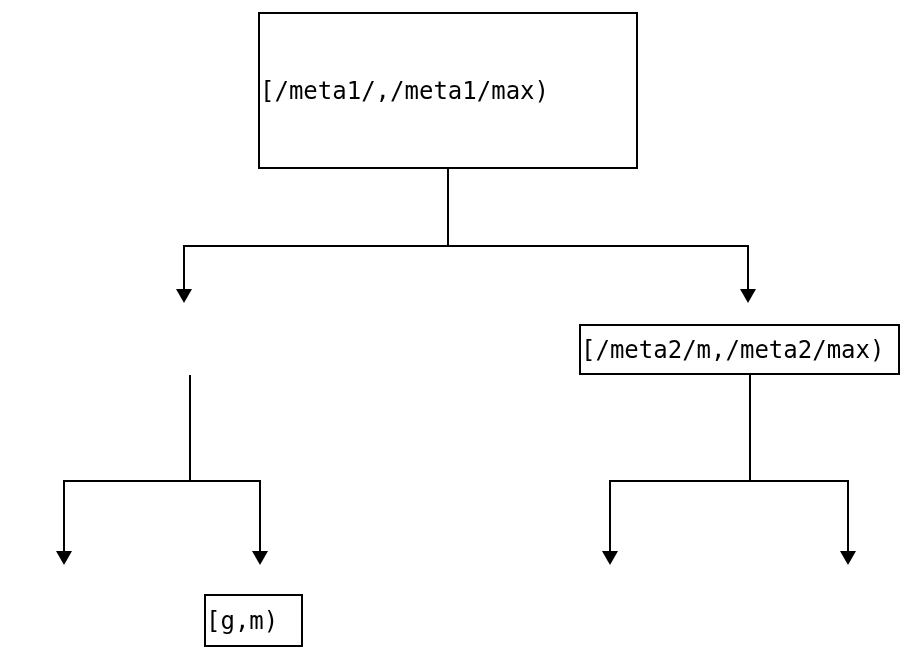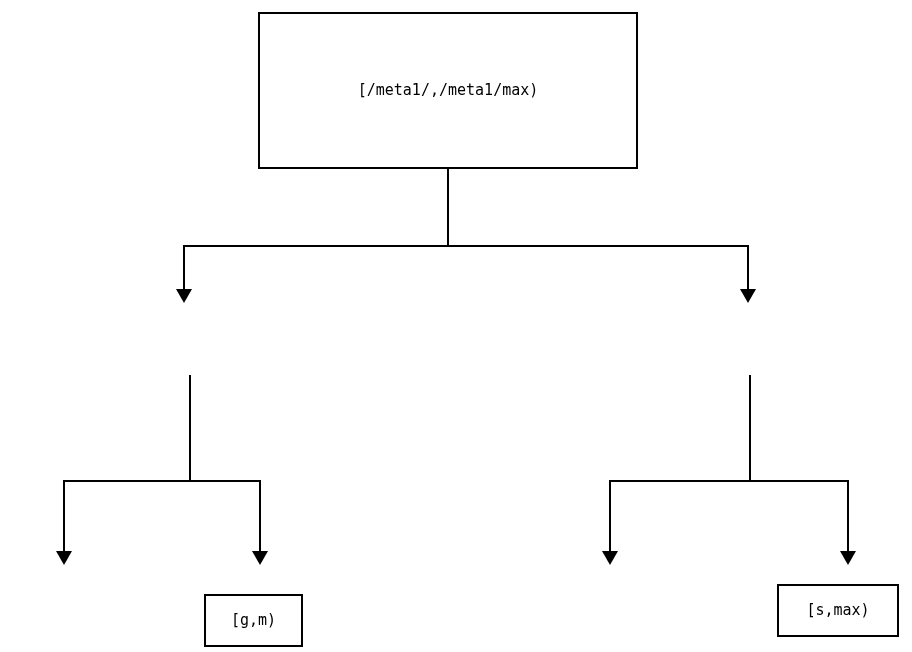--- a/index.html
+++ b/index.html
@@ -15,24 +15,24 @@
     overflow: hidden;
     font-family: "DejaVu Sans Mono", "Liberation Mono", monospace;
   }
   .node-box {
     position: absolute;
     box-sizing: border-box;
     border: 2px solid #000000;
     background: #ffffff;
     display: flex;
     align-items: center;
-    justify-content: center;
+    justify-content: flex-start;
     color: #000000;
     font-family: "DejaVu Sans Mono", "Liberation Mono", monospace;
-    font-size: 15px;
+    font-size: 24px;
     line-height: 1;
     letter-spacing: 0px;
     white-space: nowrap;
   }
   .node-label {
     display: block;
     color: #000000;
   }
   .edge-v {
     position: absolute;
@@ -66,20 +66,23 @@
 
   <div class="edge-h" style="left:183px; top:245px; width:566px;"></div>
 
   <div class="edge-v" style="left:183px; top:245px; height:45px;"></div>
   <div class="arrow-head" style="left:176px; top:289px;"></div>
 
   <div class="edge-v" style="left:747px; top:245px; height:45px;"></div>
   <div class="arrow-head" style="left:740px; top:289px;"></div>
 
 
+  <div class="node-box" style="left:579px; top:324px; width:321px; height:51px;">
+    <span class="node-label">[/meta2/m,/meta2/max)</span>
+  </div>
 
   <div class="edge-v" style="left:189px; top:375px; height:106px;"></div>
   <div class="edge-h" style="left:63px; top:480px; width:198px;"></div>
   <div class="edge-v" style="left:63px; top:480px; height:72px;"></div>
   <div class="arrow-head" style="left:56px; top:551px;"></div>
   <div class="edge-v" style="left:259px; top:480px; height:72px;"></div>
   <div class="arrow-head" style="left:252px; top:551px;"></div>
 
   <div class="edge-v" style="left:749px; top:375px; height:106px;"></div>
   <div class="edge-h" style="left:609px; top:480px; width:240px;"></div>
@@ -87,17 +90,14 @@
   <div class="arrow-head" style="left:602px; top:551px;"></div>
   <div class="edge-v" style="left:847px; top:480px; height:72px;"></div>
   <div class="arrow-head" style="left:840px; top:551px;"></div>
 
 
   <div class="node-box" style="left:204px; top:594px; width:99px; height:53px;">
     <span class="node-label">[g,m)</span>
   </div>
 
 
-  <div class="node-box" style="left:777px; top:584px; width:122px; height:53px;">
-    <span class="node-label">[s,max)</span>
-  </div>
 
 </div>
 
 </body></html>

